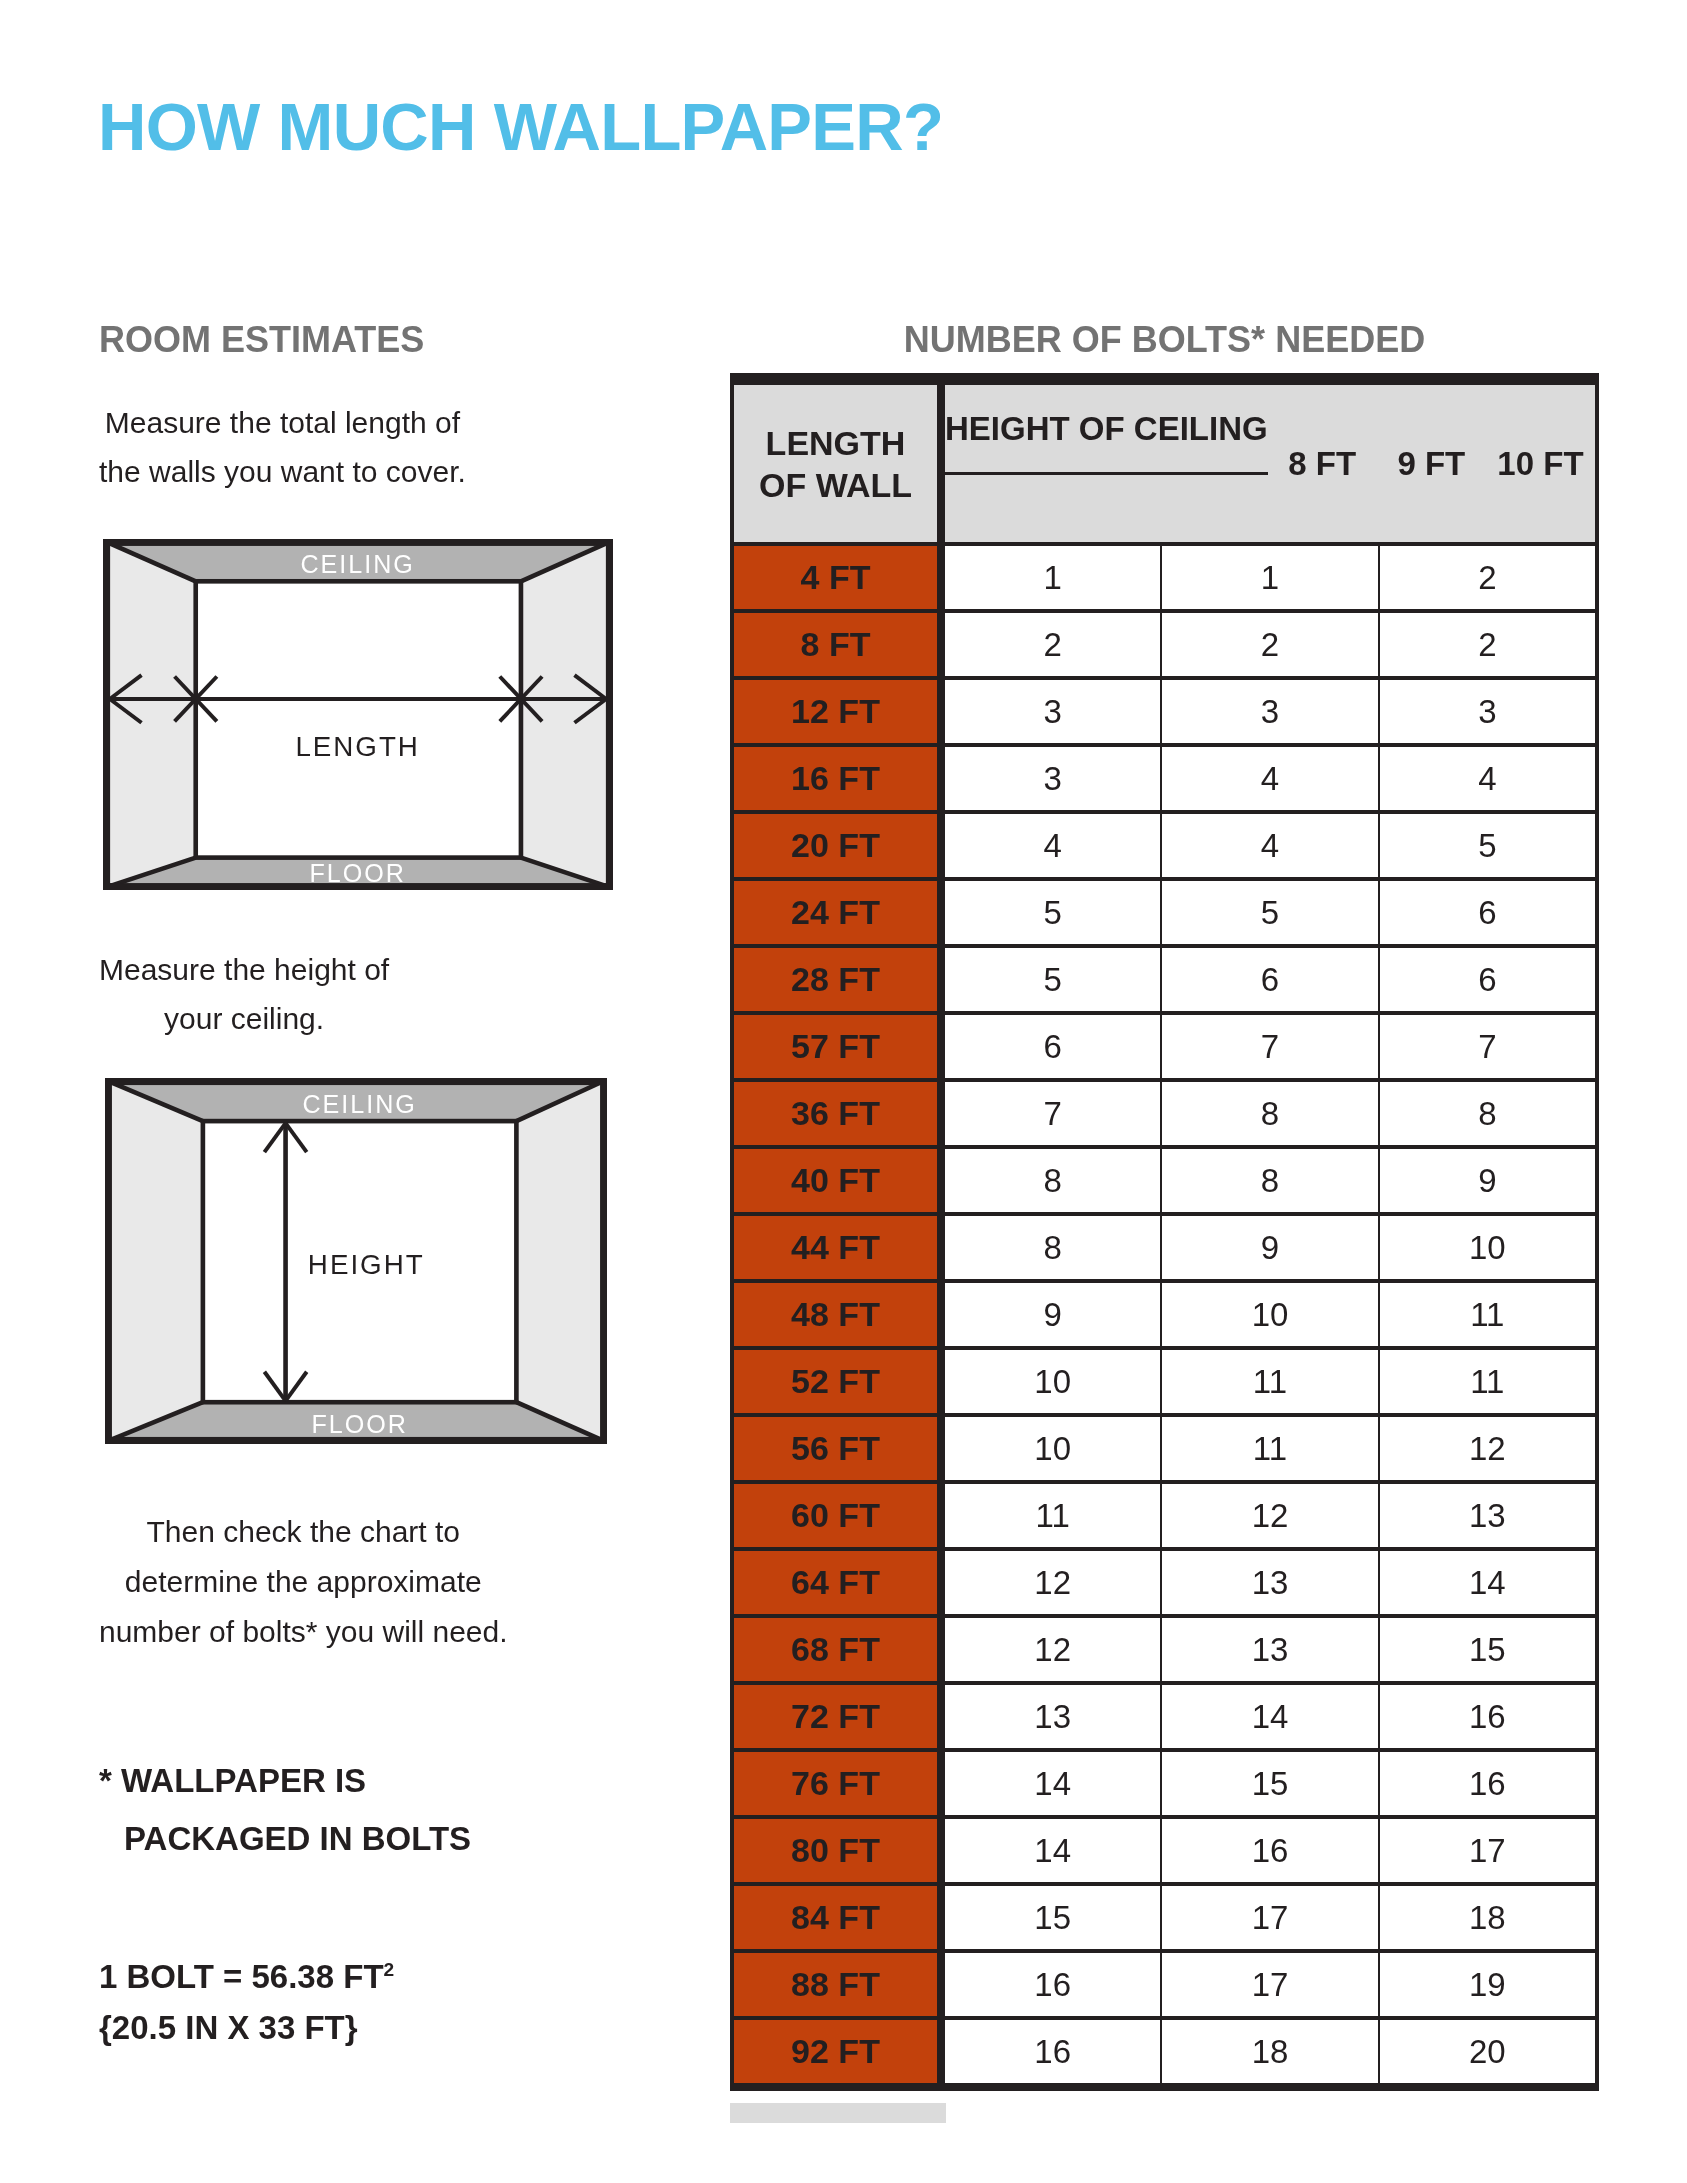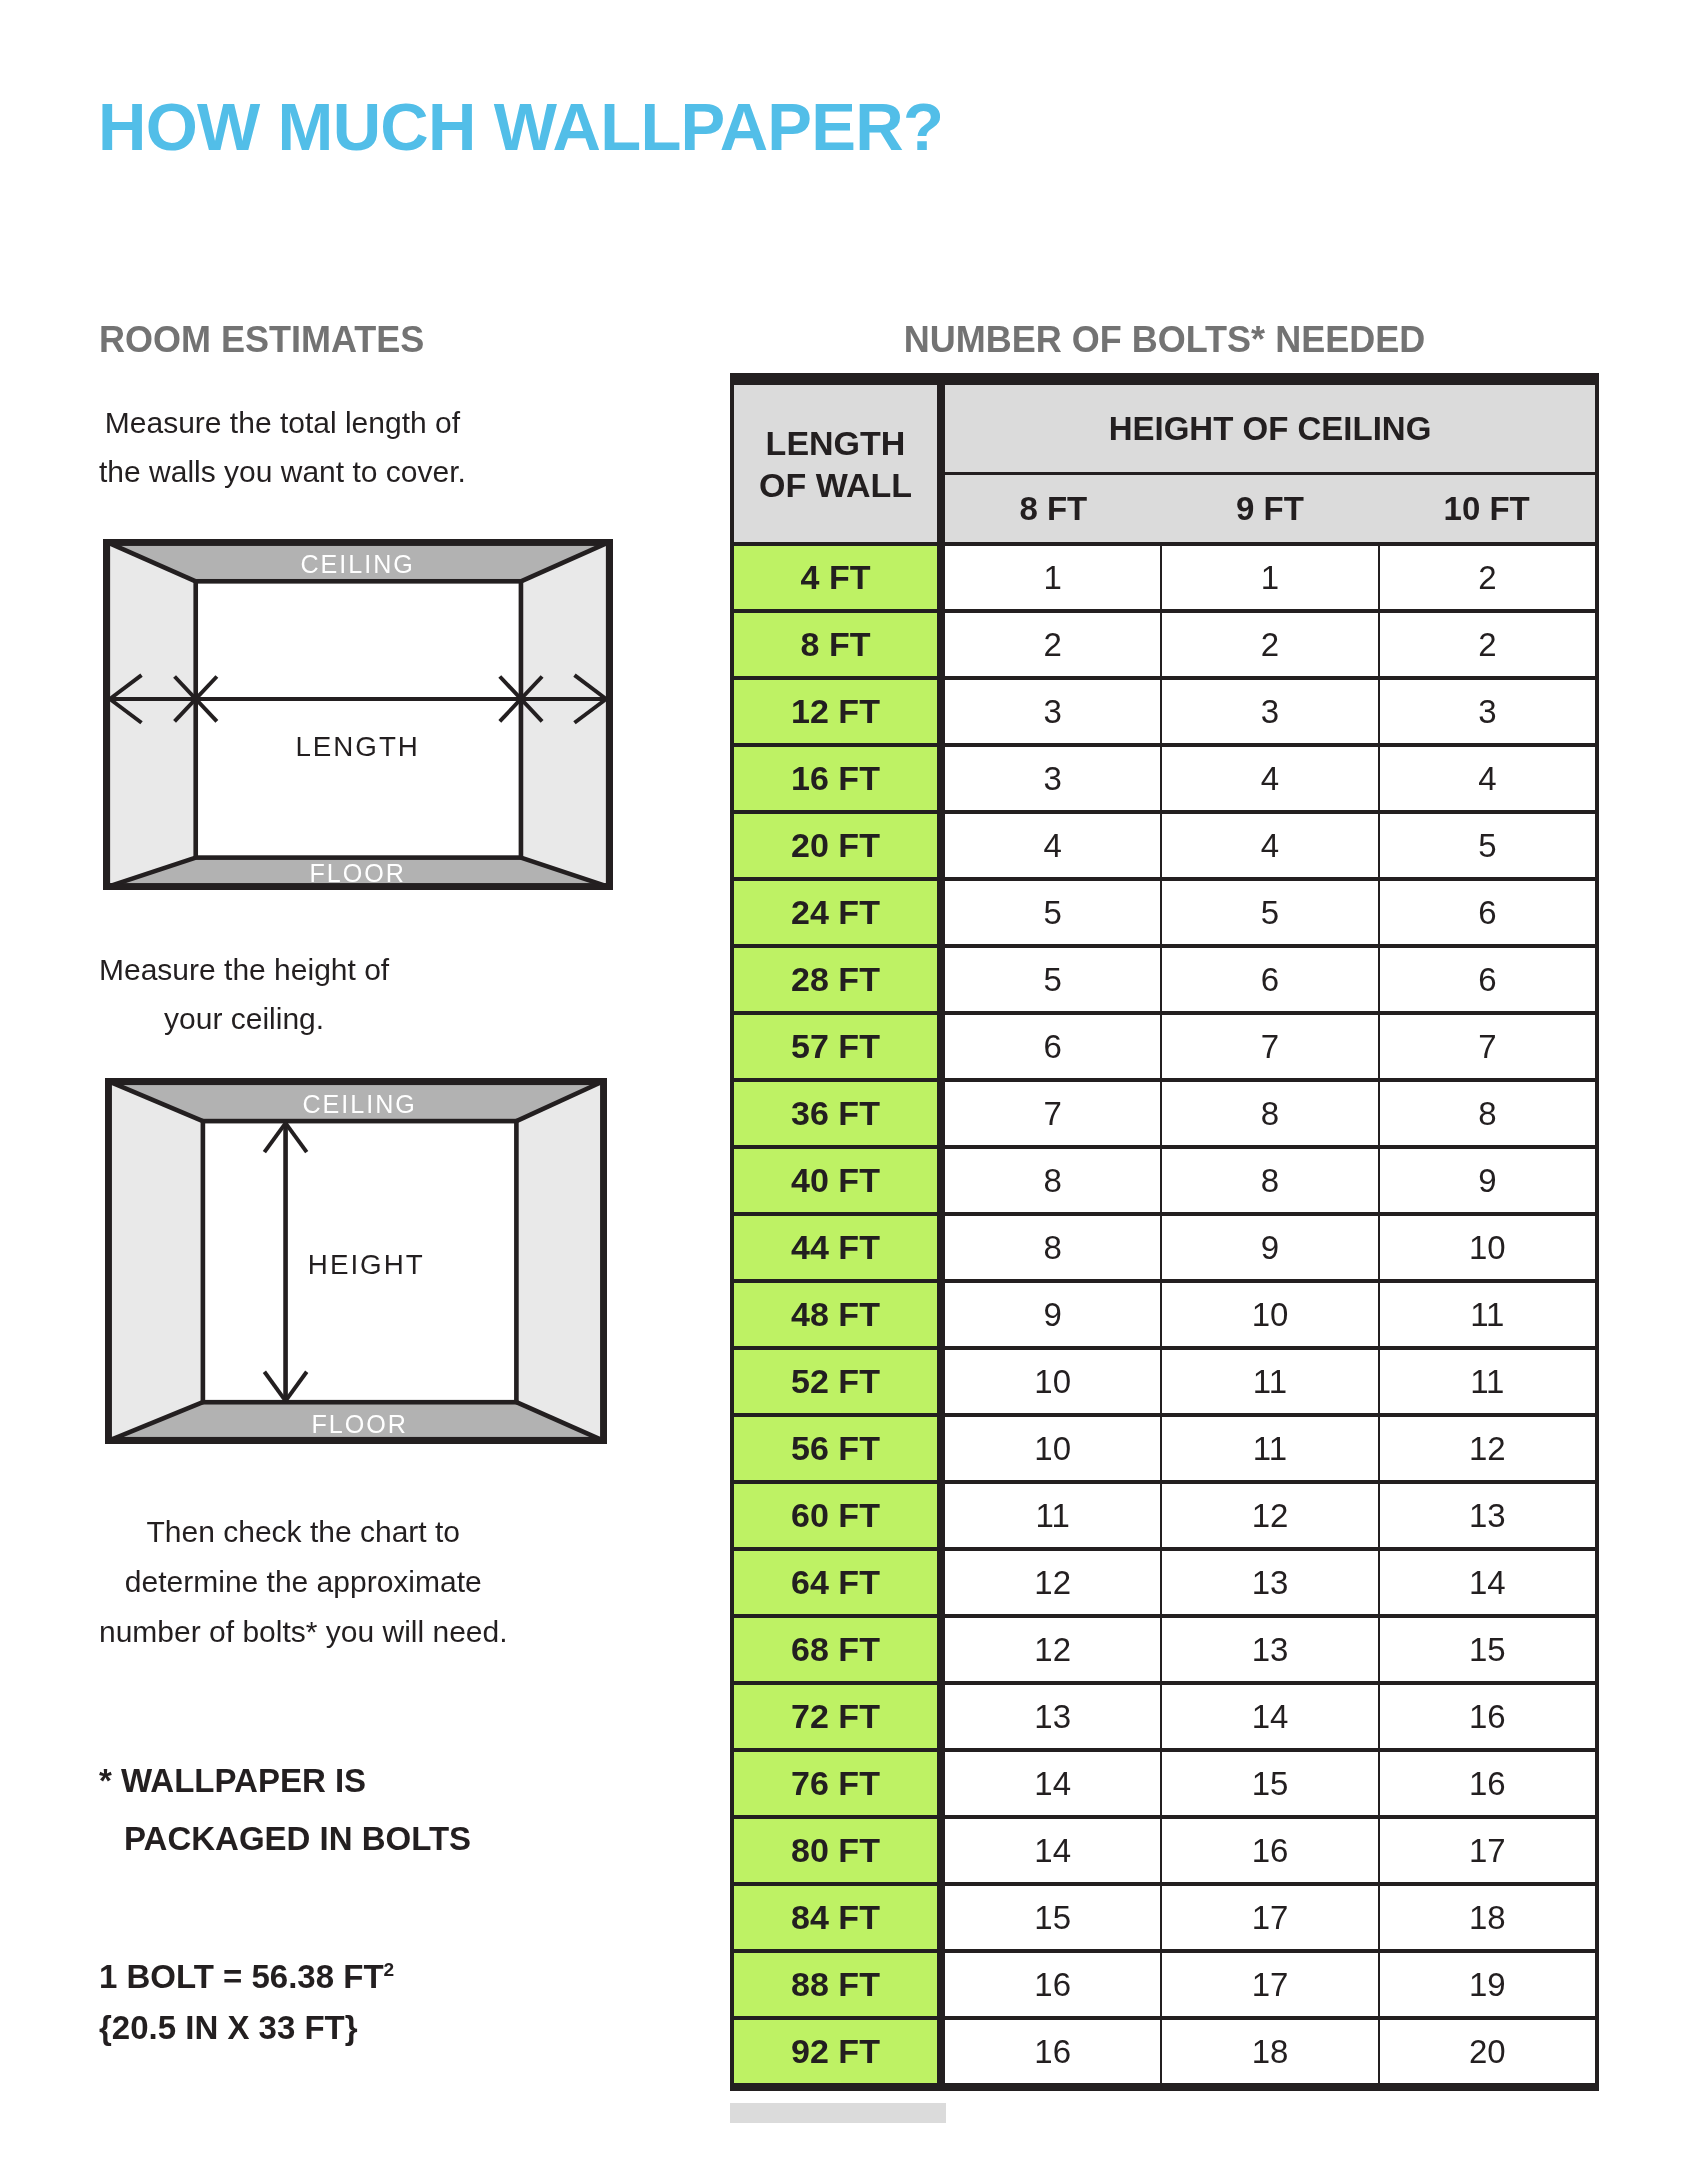--- a/index.html
+++ b/index.html
@@ -57,41 +57,41 @@
     display:flex;box-sizing:border-box;
   }
   .corner{
     width:211px;box-sizing:border-box;
     border-right:8.6px solid #231f20;
     display:flex;flex-direction:column;
     align-items:center;justify-content:center;
     font-size:34px;font-weight:bold;line-height:42px;
     text-align:center;
   }
-  .head-right-part{flex:1;display:flex;flex-direction:column;}
+  .head-right-part{flex:1;display:flex;flex-direction:row;}
   .span-head{
     height:90px;box-sizing:border-box;
     border-bottom:3.3px solid #231f20;
     display:flex;align-items:center;justify-content:center;
     font-size:33px;font-weight:bold;
   }
   .col-heads{flex:1;display:flex;}
   .col-heads div{
     flex:1;display:flex;align-items:center;justify-content:center;
     font-size:33px;font-weight:bold;
   }
   .trow{
     height:67px;box-sizing:border-box;
     border-top:4.6px solid #231f20;
     display:flex;
   }
   .tlabel{
     width:211px;box-sizing:border-box;
     border-right:8.6px solid #231f20;
-    background:#bef264;
+    background:#c2410c;
     display:flex;align-items:center;justify-content:center;
     font-size:34px;font-weight:bold;
   }
   .tcell{
     flex:1;display:flex;align-items:center;justify-content:center;
     font-size:33px;box-sizing:border-box;background:#ffffff;
   }
   .tcell.mid{border-left:2px solid #231f20;}
   .overhang{
     left:730px;top:2103px;width:216px;height:20px;

